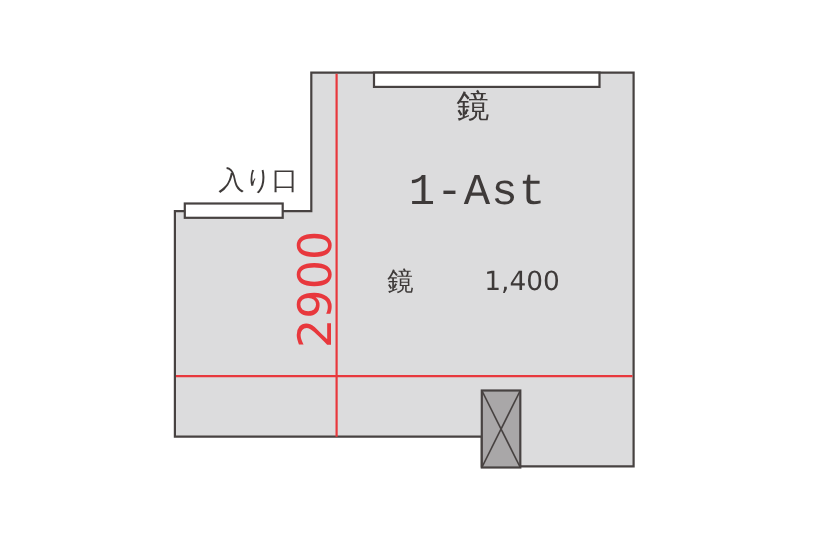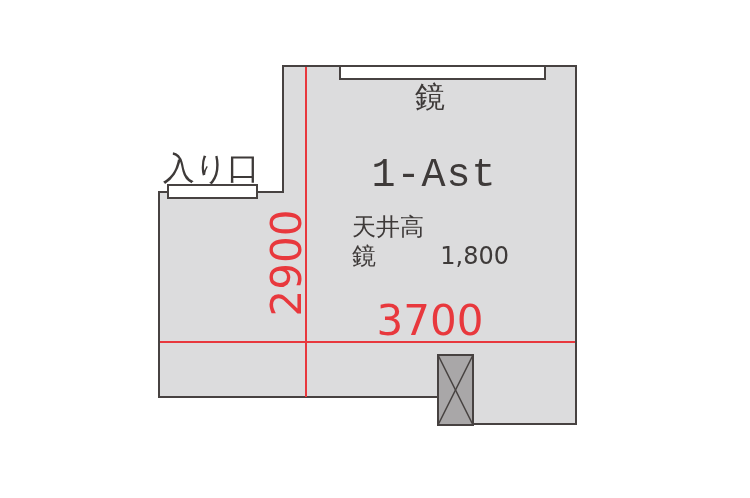--- a/index.html
+++ b/index.html
@@ -56,22 +56,22 @@
     left: 400px;
     top: 82px;
     width: 60px;
     text-align: center;
     font-size: 30px;
   }
   .entrance-label {
     left: 151px;
     top: 152px;
     width: 120px;
-    text-align: center;
-    font-size: 32px;
+    text-align: right;
+    font-size: 24px;
   }
   .room-id {
     left: 334px;
     top: 156px;
     width: 200px;
     text-align: center;
     font-size: 40px;
     letter-spacing: 1px;
     font-family: Liberation Mono, monospace;
   }
@@ -129,25 +129,23 @@
   </svg>
 
   <div class="label mirror-label">鏡</div>
 
   <div class="label entrance-label">入り口</div>
 
   <div class="label room-id">1-Ast</div>
 
   <div class="specs">
     <div class="spec-row">
-      <span>天井高</span>
     </div>
     <div class="spec-row">
       <span>鏡</span>
-      <span>1,800</span>
+      <span>1,400</span>
     </div>
   </div>
 
-  <div class="label dim-width">3700</div>
 
   <div class="label dim-height">2900</div>
 
 </div>
 
 </body></html>

